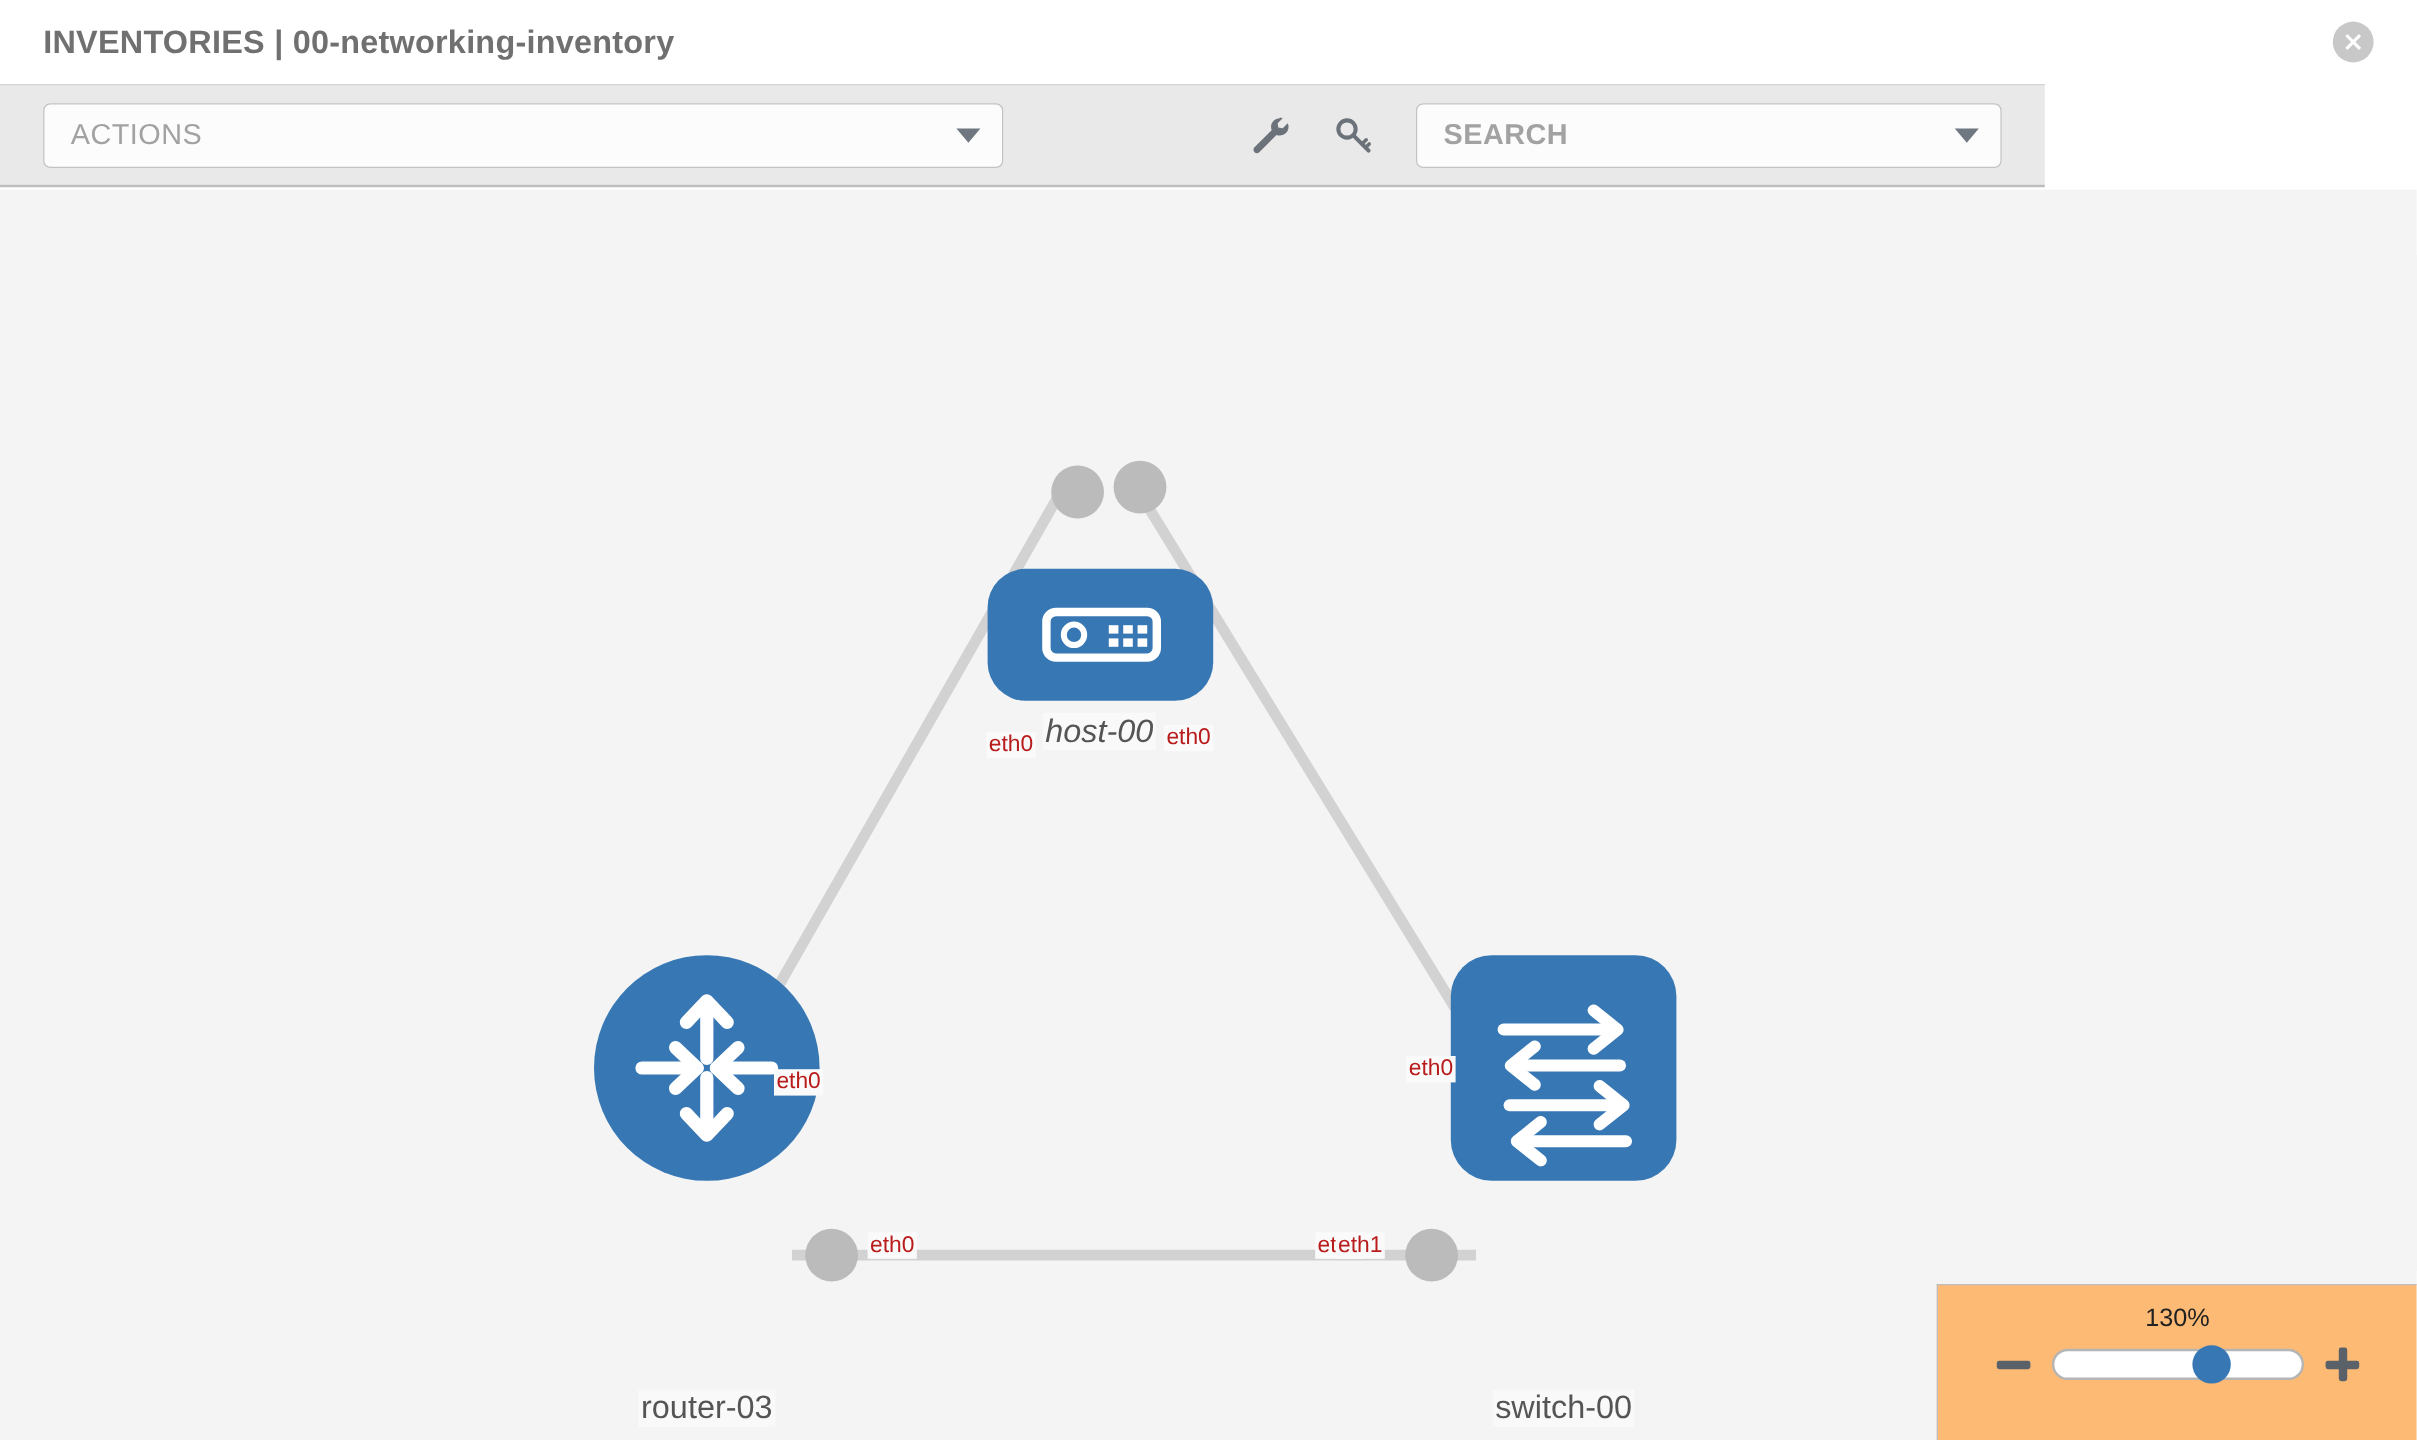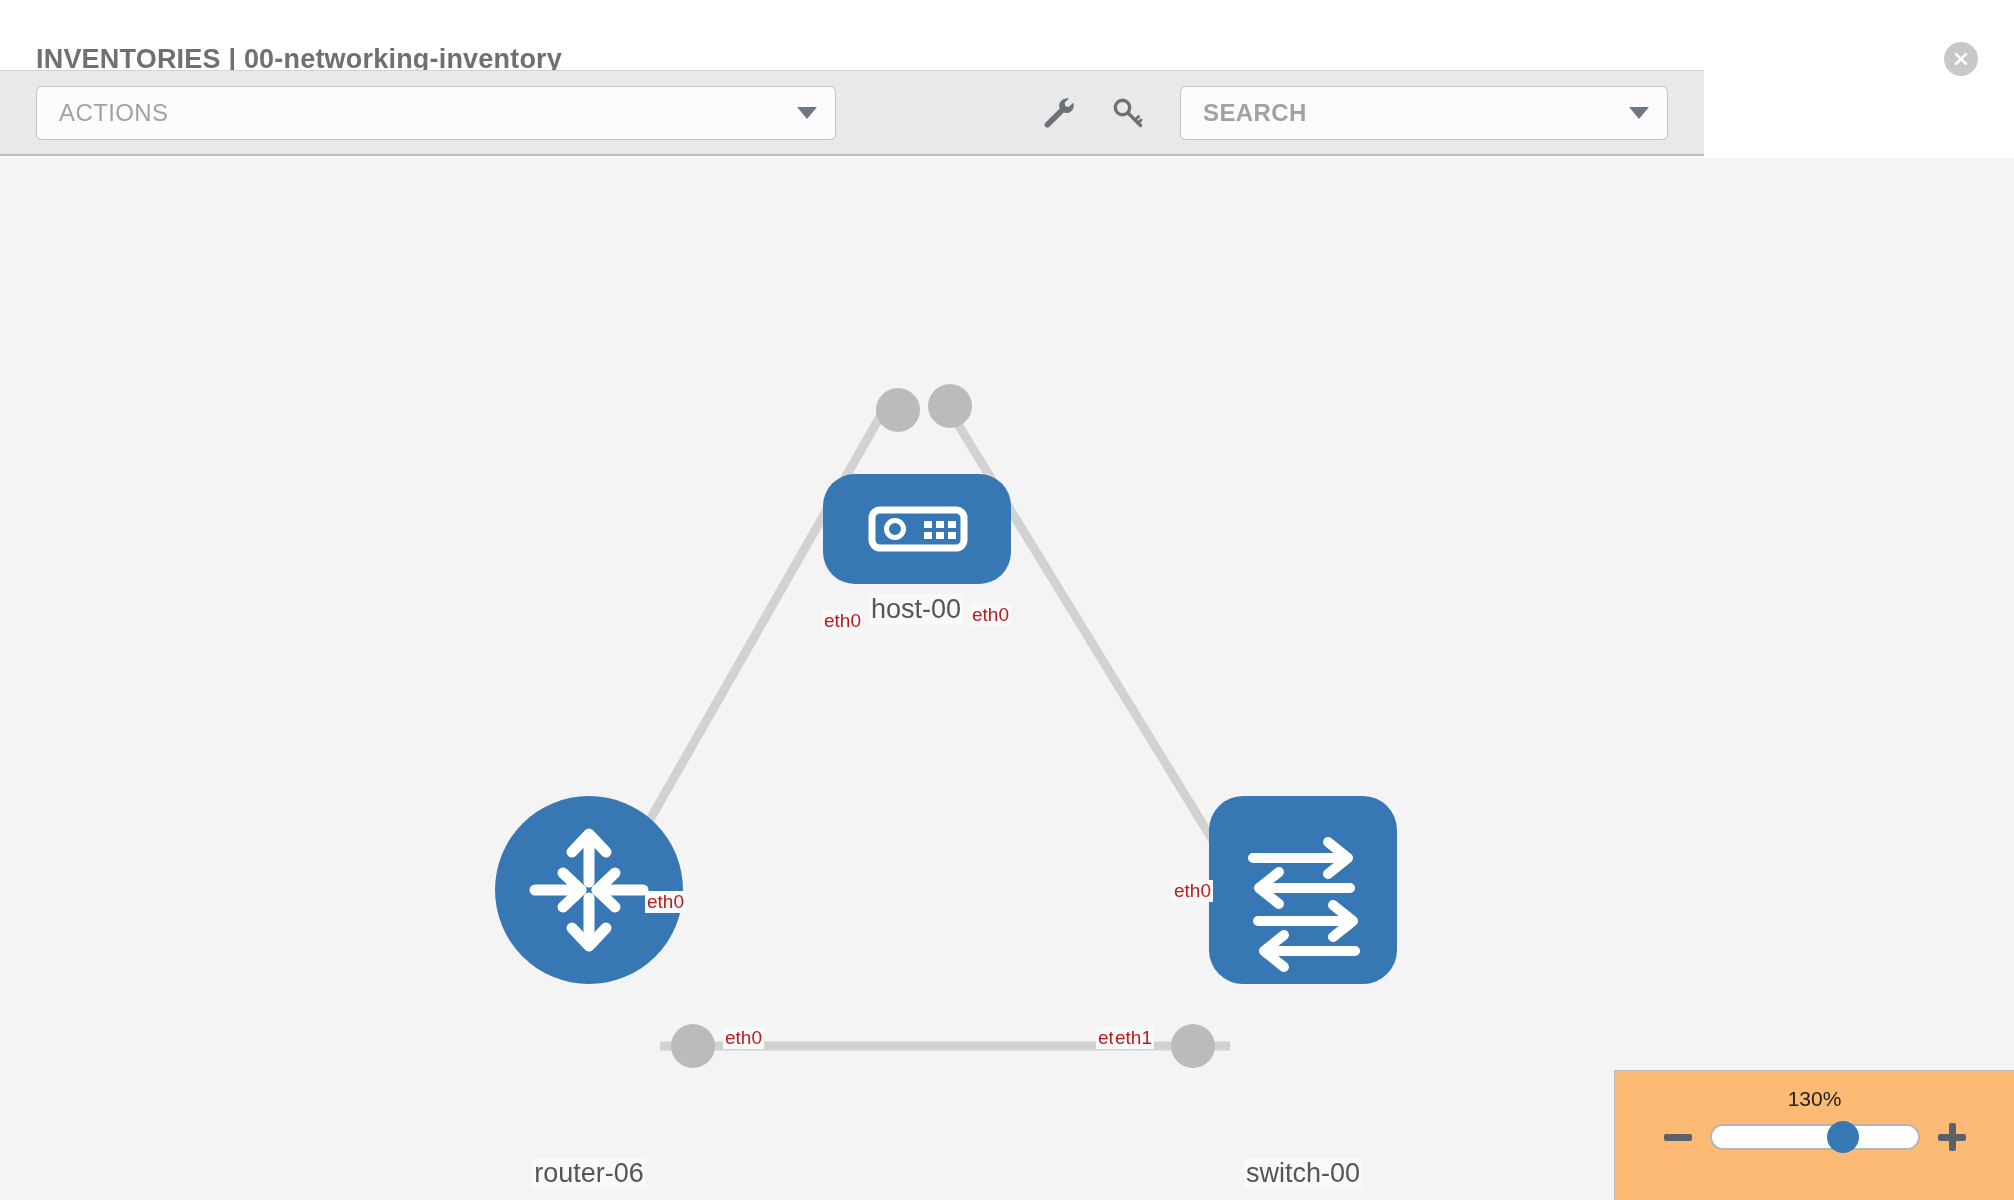--- a/index.html
+++ b/index.html
@@ -8,21 +8,21 @@
     font-family: "Liberation Sans", sans-serif;
     background: #ffffff;
     overflow: hidden;
   }
   #app { position: relative; width: 2014px; height: 1200px; }
 
   
   .header {
     position: absolute; left: 0; top: 0; width: 2014px; height: 70px;
     background: #ffffff;
-    display: flex; align-items: center; margin-top: 24px;
+    display: flex; align-items: center;
   }
   .header-title {
     margin-left: 36px;
     font-size: 27px; font-weight: bold; letter-spacing: .2px;
     color: #707070;
     white-space: nowrap;
   }
   .close-btn {
     position: absolute; right: 36px; top: 50%; transform: translateY(-50%);
     width: 34px; height: 34px; border-radius: 50%;
@@ -241,22 +241,22 @@
 
           <line x1="1258" y1="763" x2="1350" y2="763"></line>
           <polyline points="1333,747 1353,763 1333,779"></polyline>
 
           <line x1="1355" y1="793" x2="1267" y2="793"></line>
           <polyline points="1284,777 1264,793 1284,809"></polyline>
         </g>
       </g>
     </svg>
 
-    <div class="node-label" style="left:916px; top:436px;">host-00</div>
-    <div class="node-label" style="left:589px; top:1000px;">router-06</div>
+    <div class="node-label" style="left:916px; top:436px;font-style:italic;">host-00</div>
+    <div class="node-label" style="left:589px; top:1000px;">router-03</div>
     <div class="node-label" style="left:1303px; top:1000px;">switch-00</div>
 
     <div class="iface-label" style="left:822px; top:452px;">eth0</div>
     <div class="iface-label" style="left:970px; top:446px;">eth0</div>
     <div class="iface-label" style="left:645px; top:733px;">eth0</div>
     <div class="iface-label" style="left:1172px; top:722px;">eth0</div>
     <div class="iface-label" style="left:723px; top:869px;">eth0</div>
     <div class="iface-label" style="left:1096px; top:869px;">eth0</div>
     <div class="iface-label" style="left:1113px; top:869px;">eth1</div>
 

